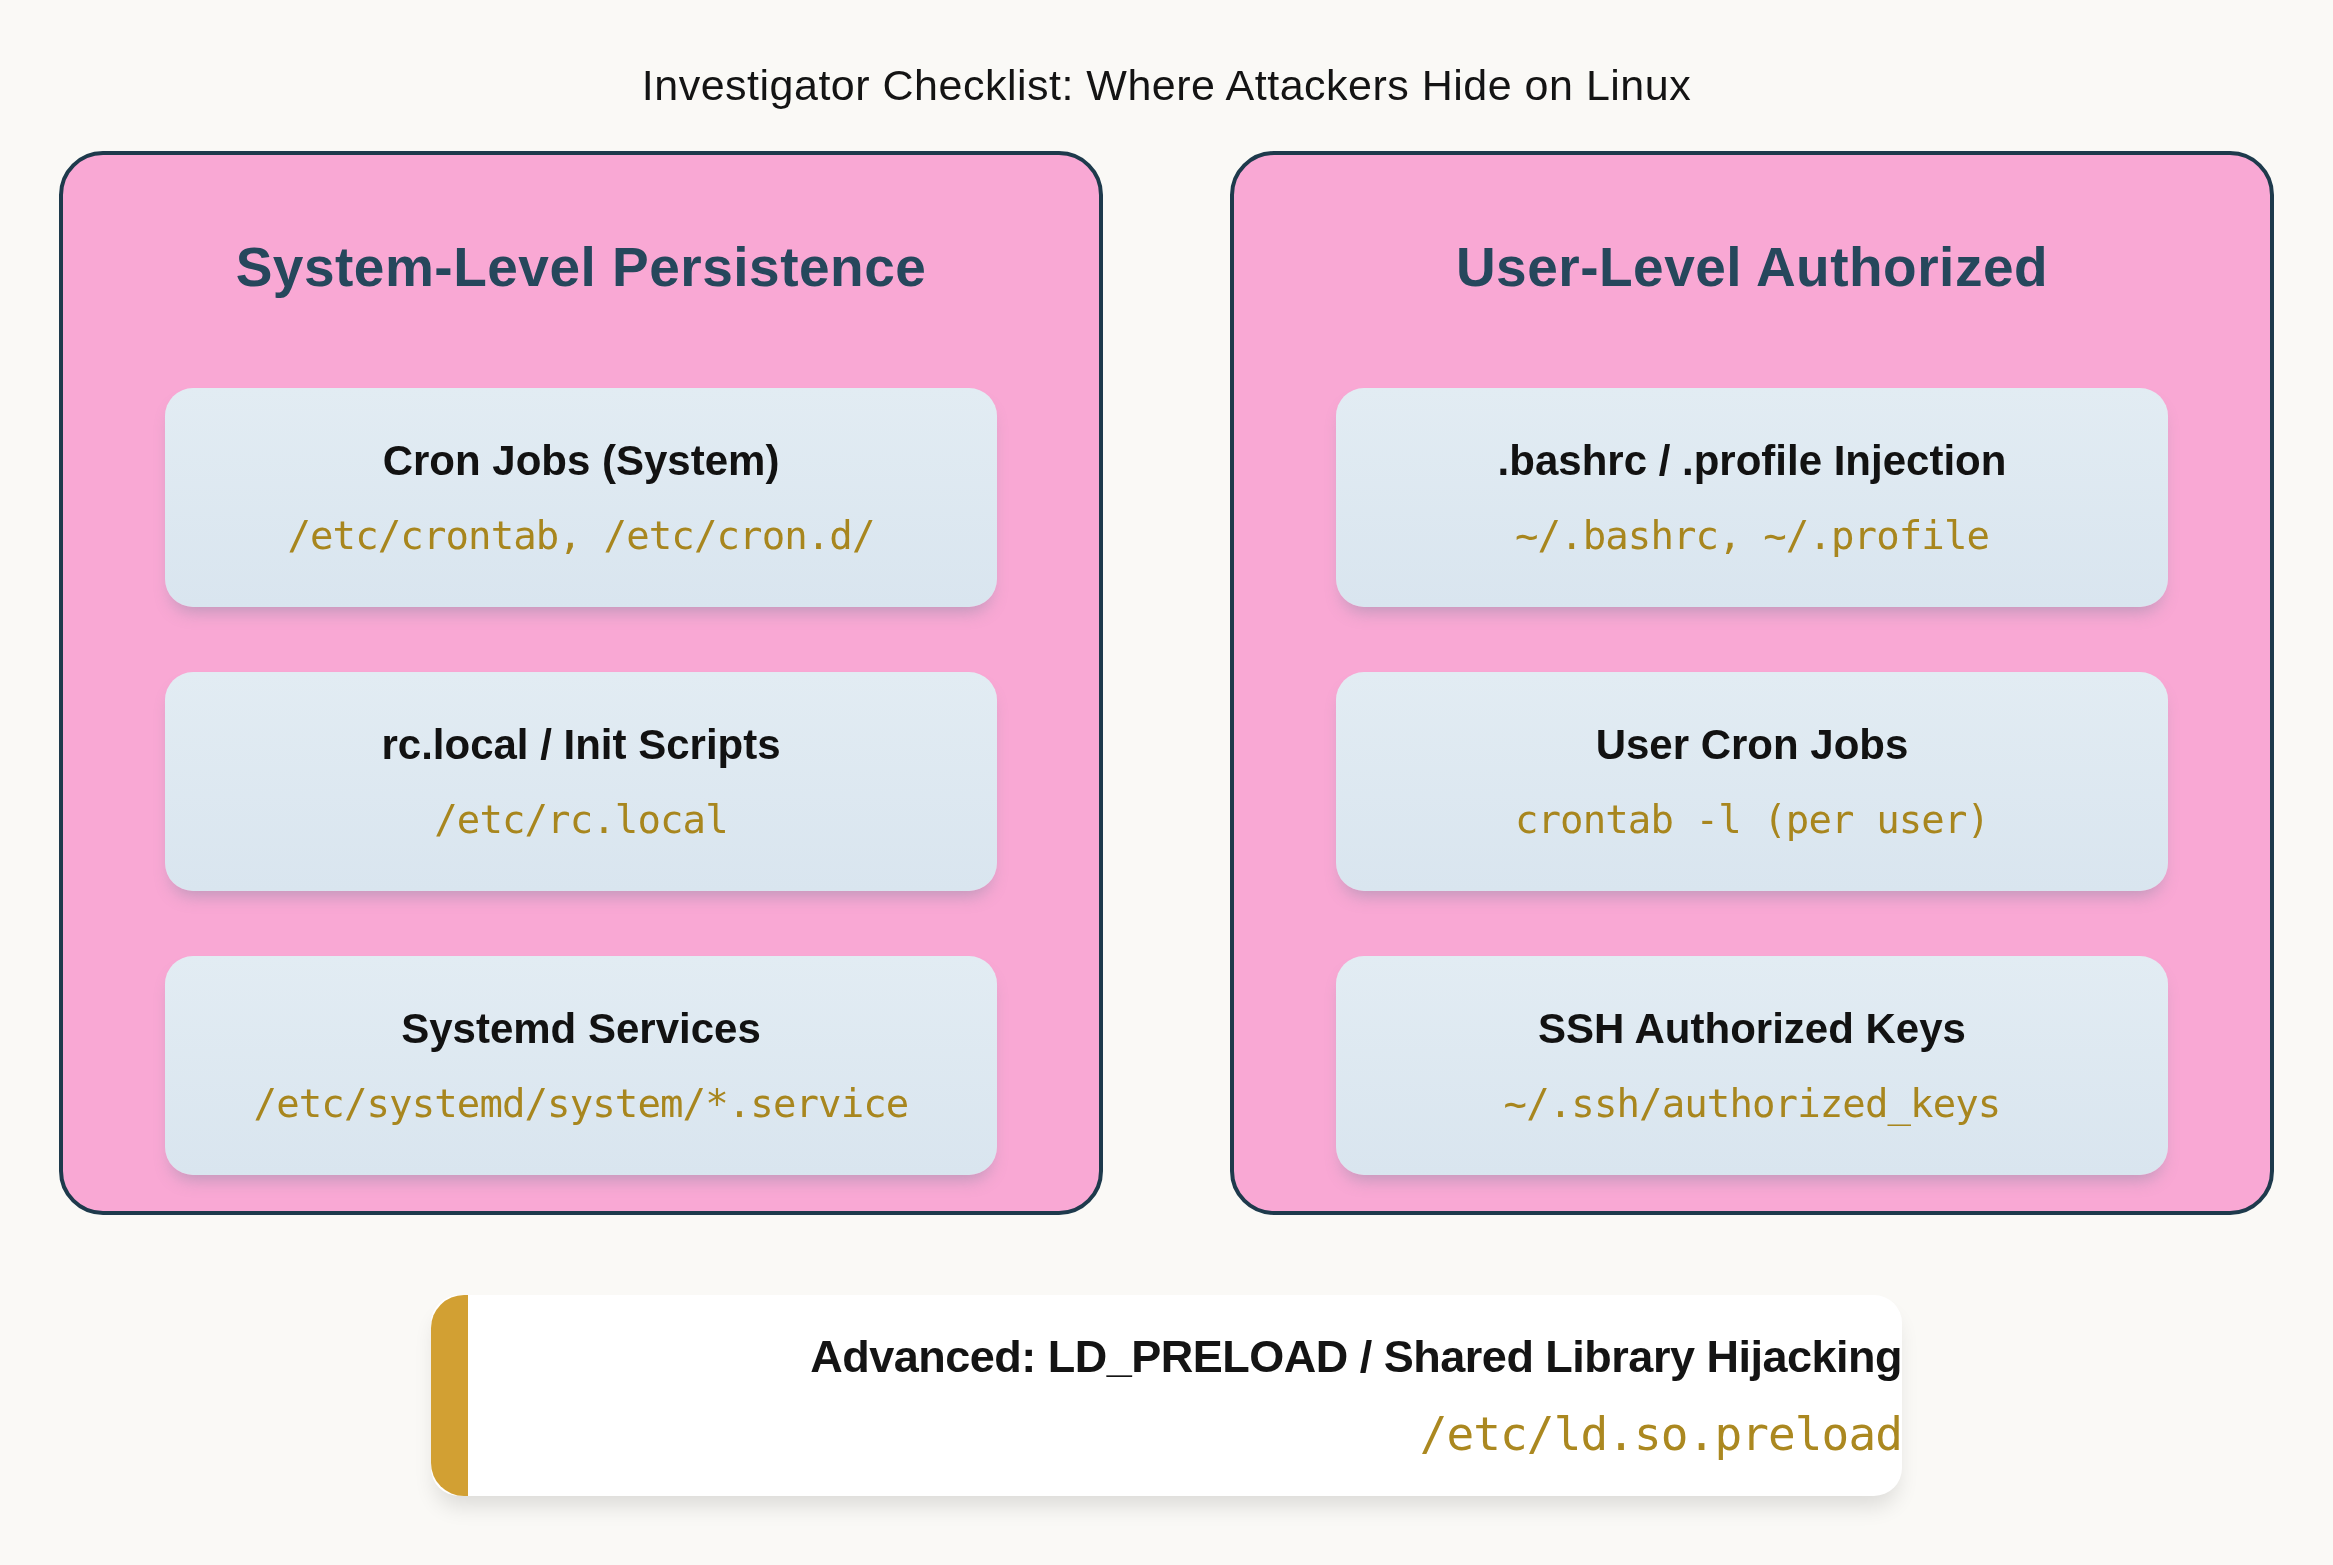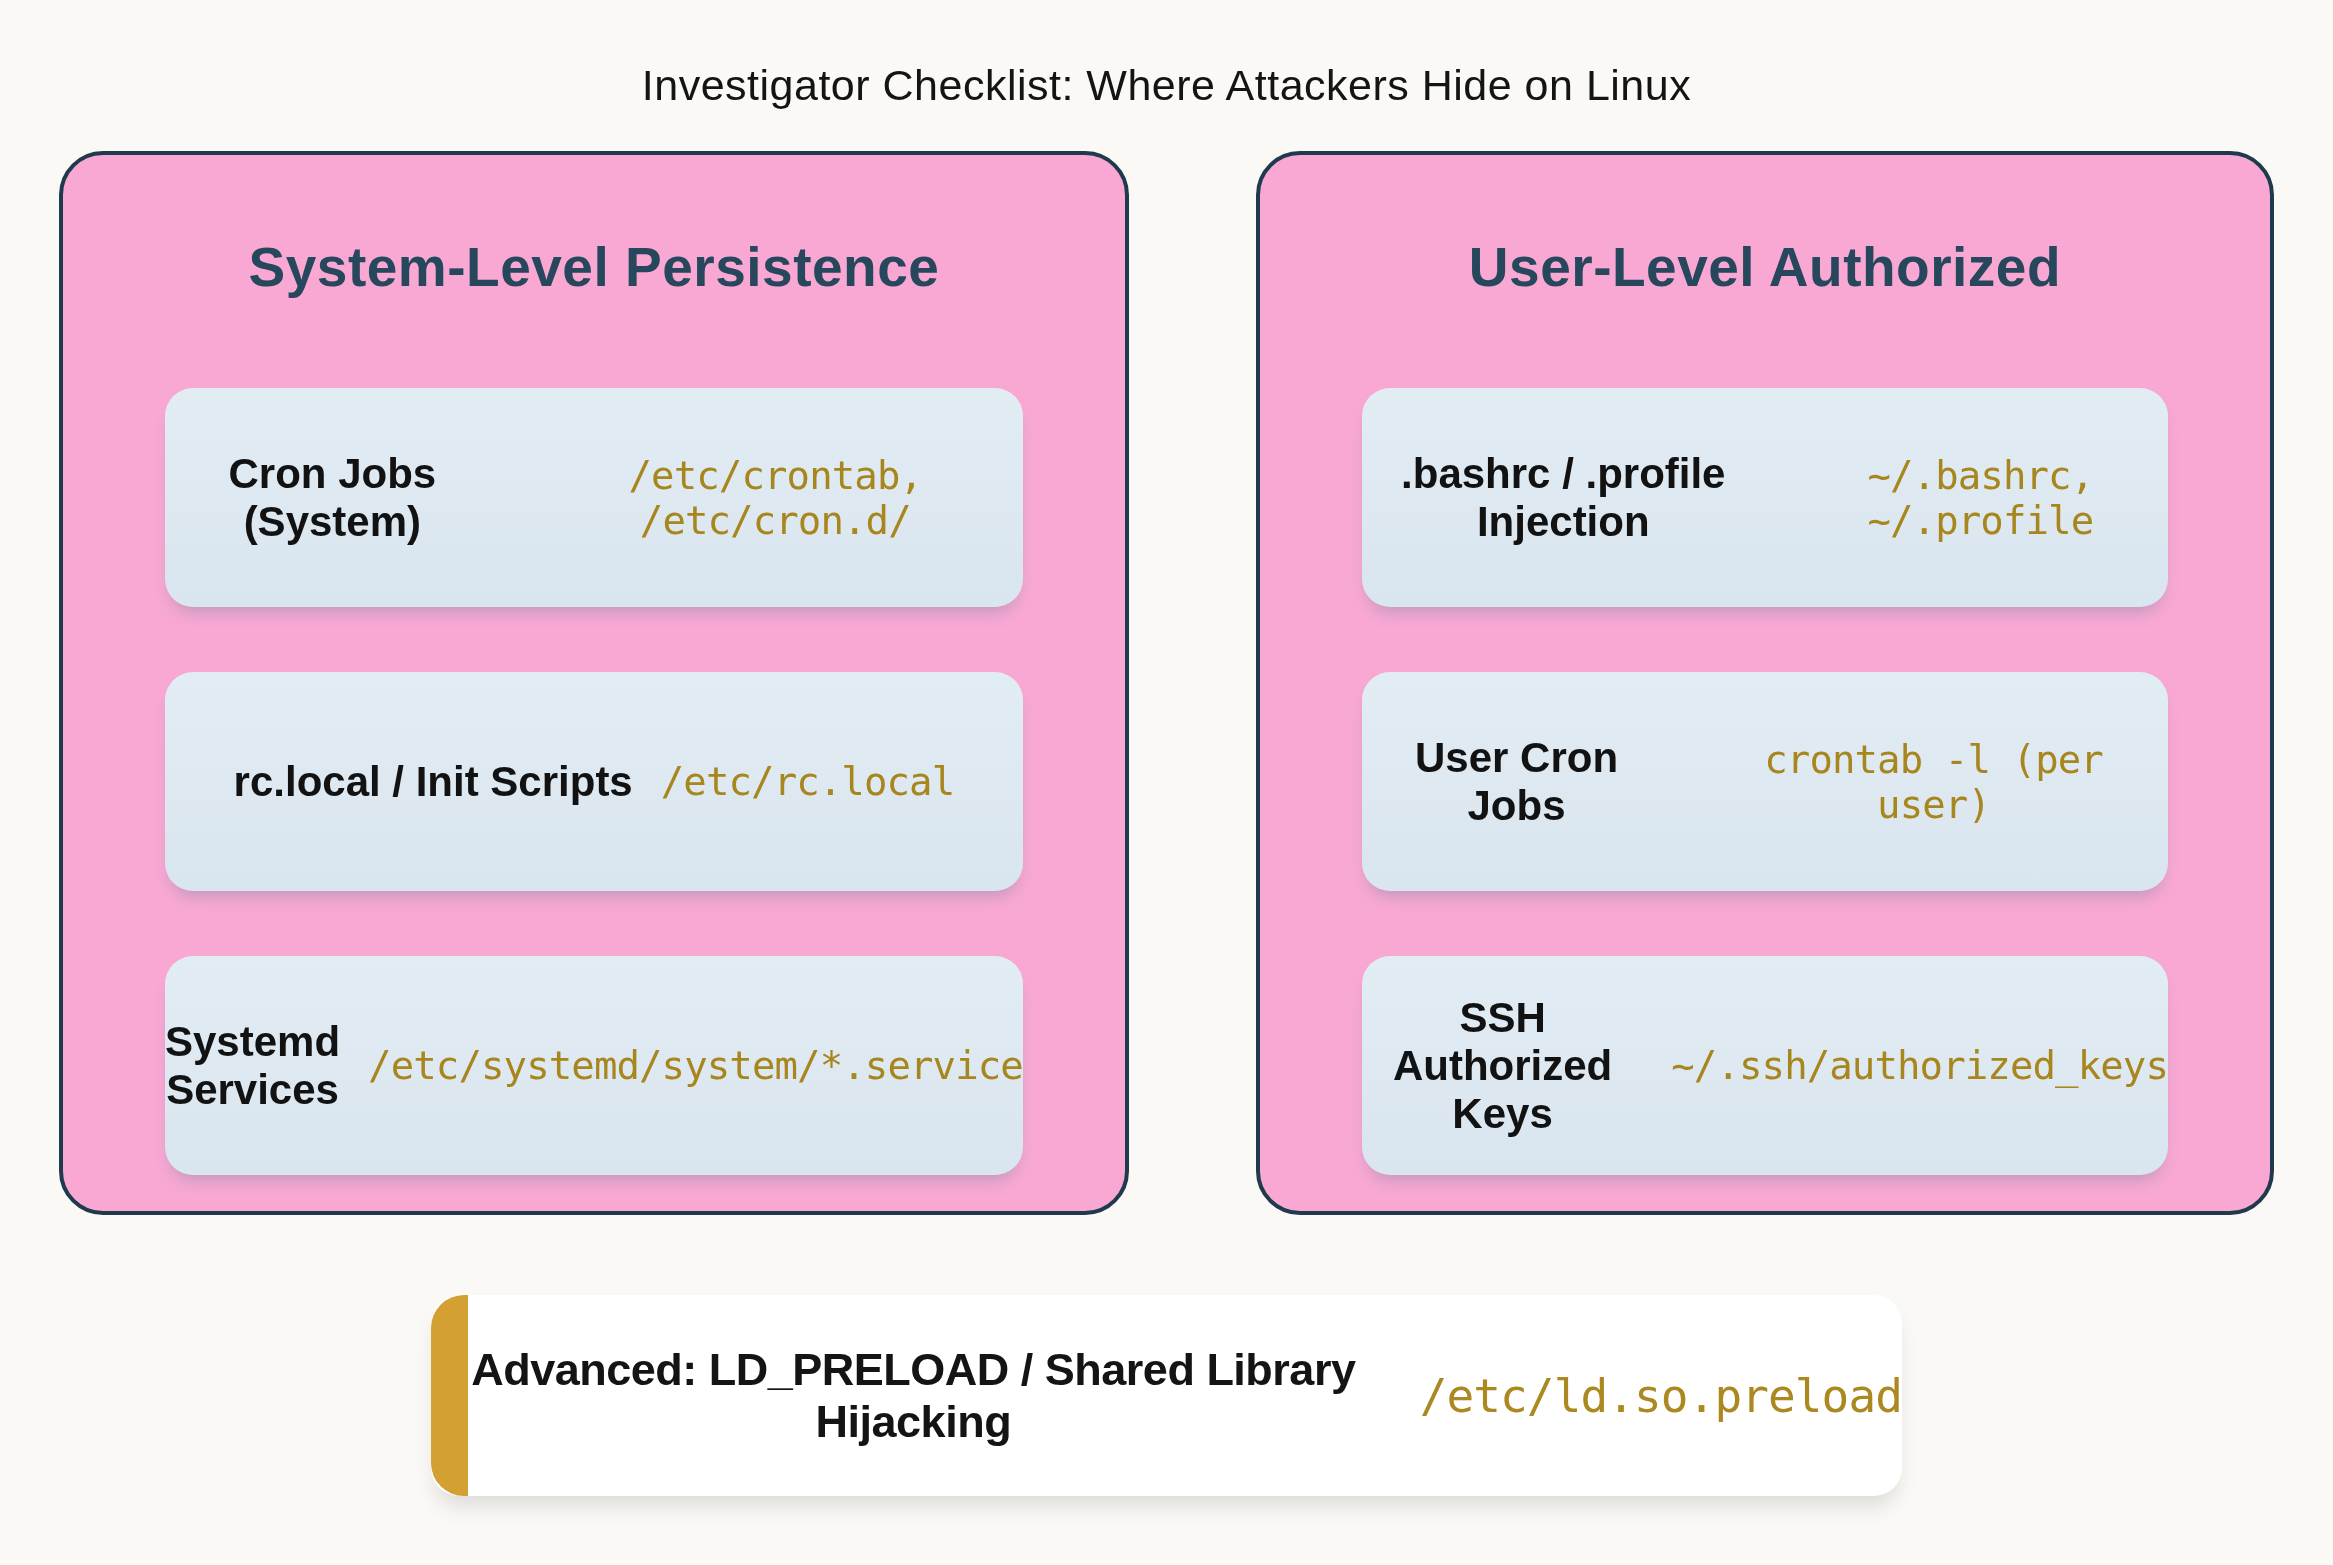--- a/index.html
+++ b/index.html
@@ -51,21 +51,21 @@
     flex-direction: column;
     gap: 65px;
     margin-top: 89px;
   }
   .card {
     height: 219px;
     border-radius: 28px;
     background: linear-gradient(180deg, #e2ecf3 0%, #d9e5ef 100%);
     box-shadow: 0 11px 16.6px -7.4px rgba(110, 130, 150, 0.45);
     display: flex;
-    flex-direction: row;
+    flex-direction: column;
     align-items: center;
     justify-content: center;
     gap: 28px;
     text-align: center;
   }
   .card-title {
     font-size: 42px;
     font-weight: 600;
     color: #121212;
   }
@@ -78,22 +78,22 @@
   }
   .banner {
     position: relative;
     width: 1471px;
     height: 201px;
     margin: 80px auto 0 auto;
     background: #ffffff;
     border-radius: 28px;
     box-shadow: 0 14.8px 22px -5.5px rgba(0, 0, 0, 0.12);
     display: flex;
-    flex-direction: row;
-    align-items: center;
+    flex-direction: column;
+    align-items: flex-end;
     justify-content: center;
     gap: 24px;
     text-align: center;
   }
   .banner-accent {
     position: absolute;
     left: 0;
     top: 0;
     bottom: 0;
     width: 37px;

